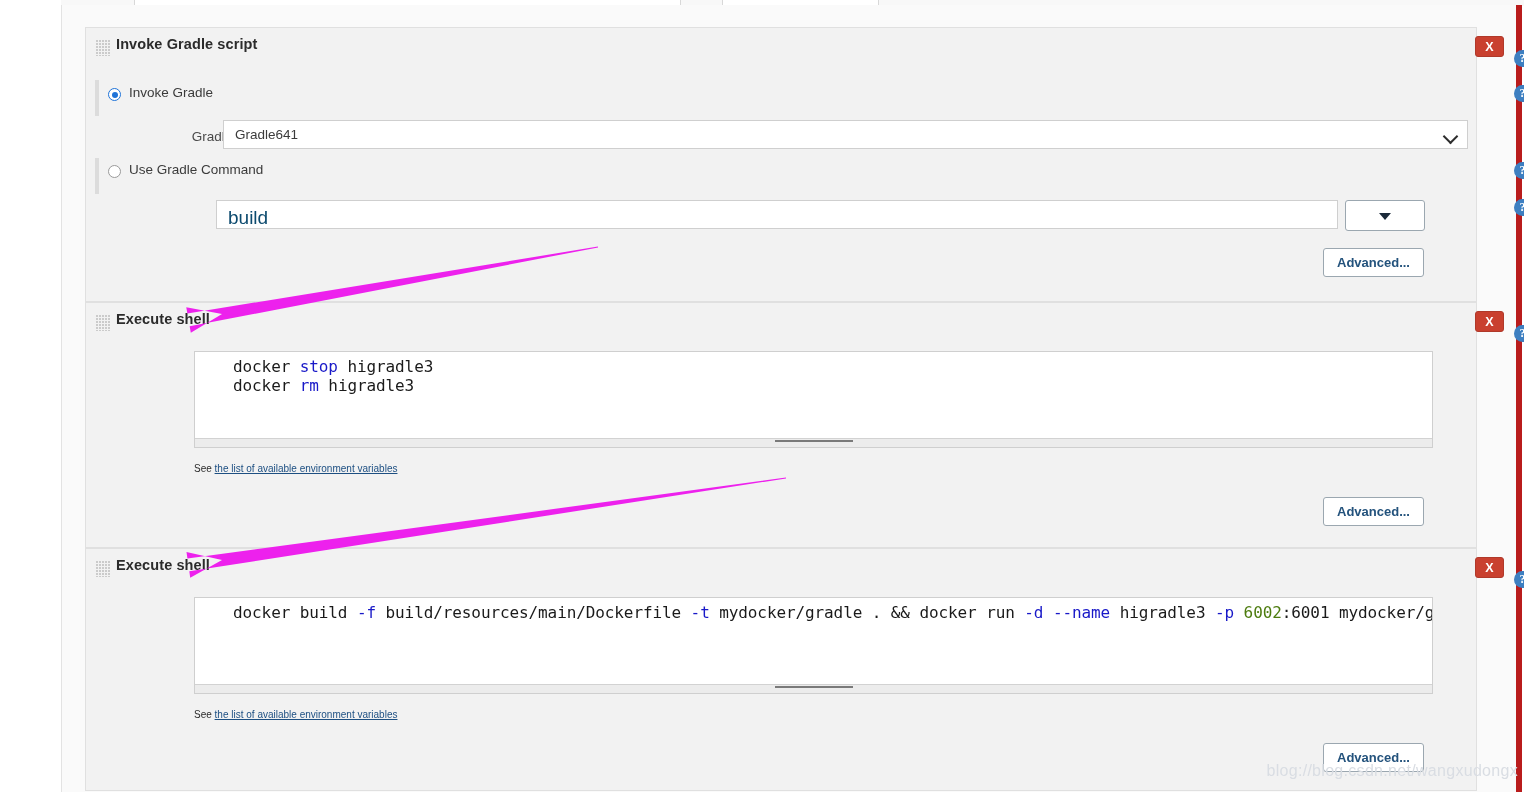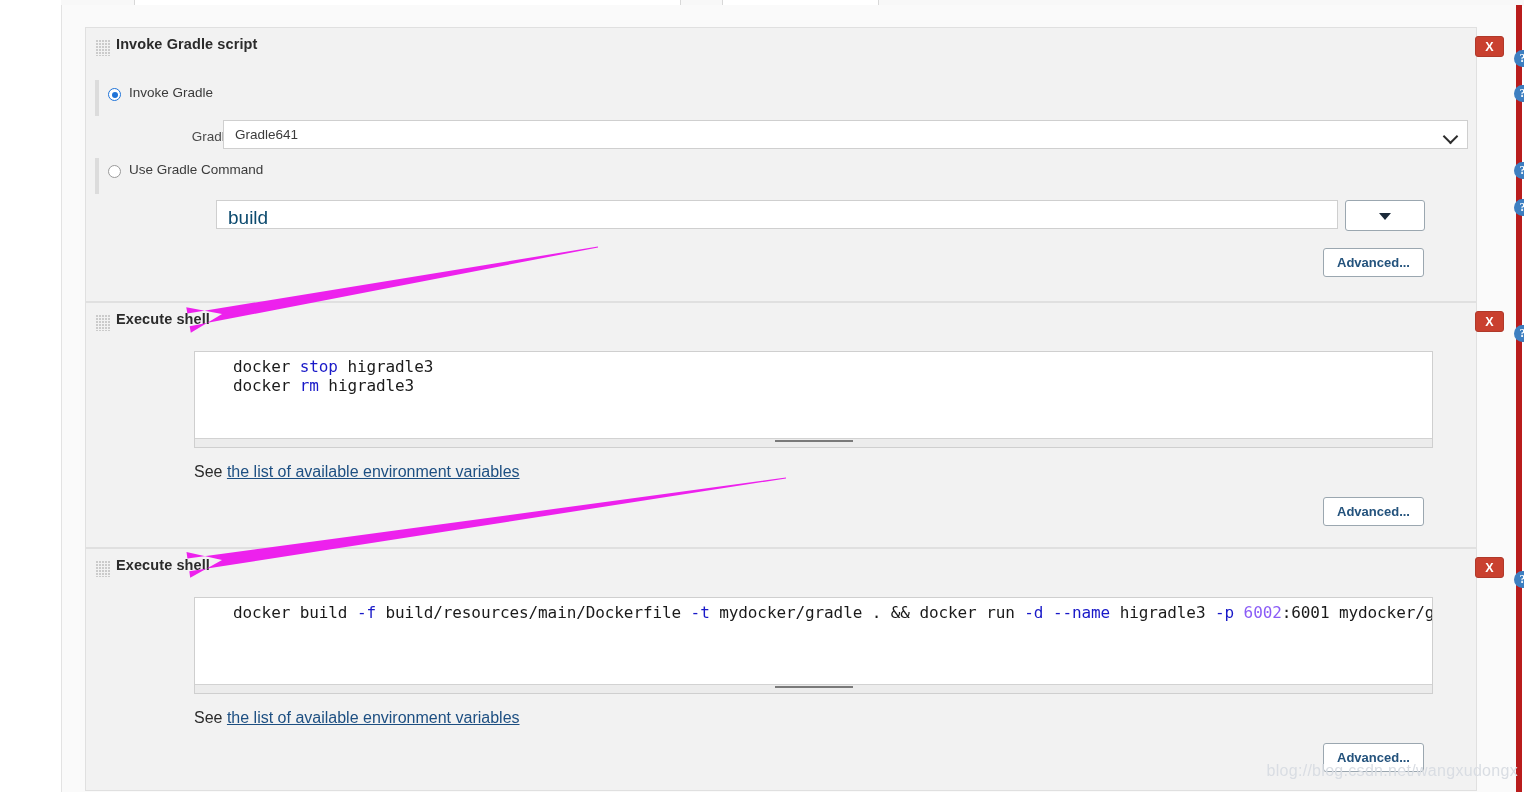--- a/index.html
+++ b/index.html
@@ -178,35 +178,35 @@
   .code-text{
     position:absolute;left:7px;top:5px;right:4px;
     font-family:"DejaVu Sans Mono", monospace;
     font-size:16px;line-height:19px;
     color:#1a1a1a;
     white-space:pre;
     letter-spacing:-0.1px;
     margin-left:31px;
   }
   .code-text .kw{color:#1919c8;}
-  .code-text .num{color:#8b5cf6;}
+  .code-text .num{color:#4d7c0f;}
   .resize-strip{
     position:absolute;left:0;right:0;bottom:0;height:8px;
     background:#ececec;border-top:1px solid #d2d2d2;
     cursor:ns-resize;
   }
   .resize-grip{
     position:absolute;left:50%;margin-left:-39px;top:1px;
     width:78px;height:5px;
     border-top:2px solid #7a7a7a;border-bottom:2px solid #7a7a7a;
   }
 
   .env-line{
     position:absolute;
-    font-size:16px;color:#2b2b2b;white-space:nowrap;
+    font-size:10px;color:#2b2b2b;white-space:nowrap;
   }
   .env-line a{
     color:#1d4f82;text-decoration:underline;cursor:pointer;
   }
 
   
   .arrow-svg{position:absolute;pointer-events:none;}
 
   
   .watermark{

